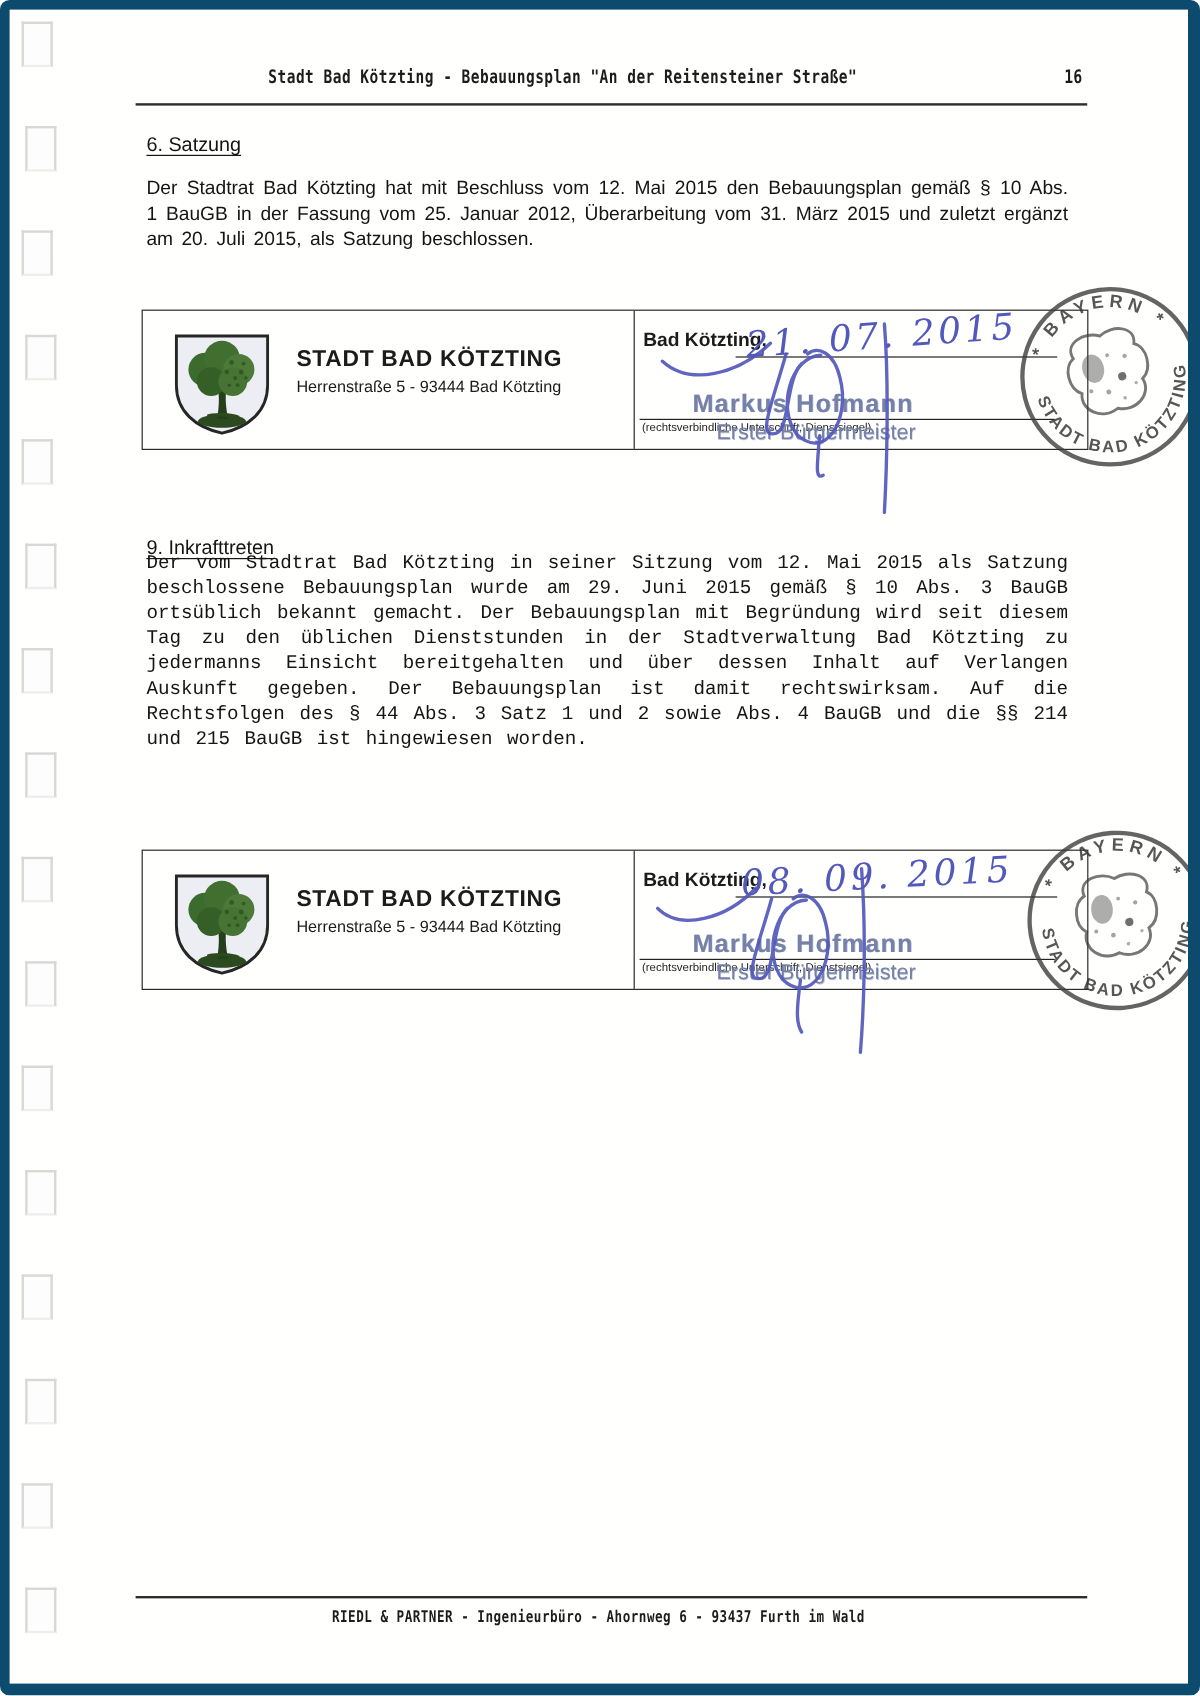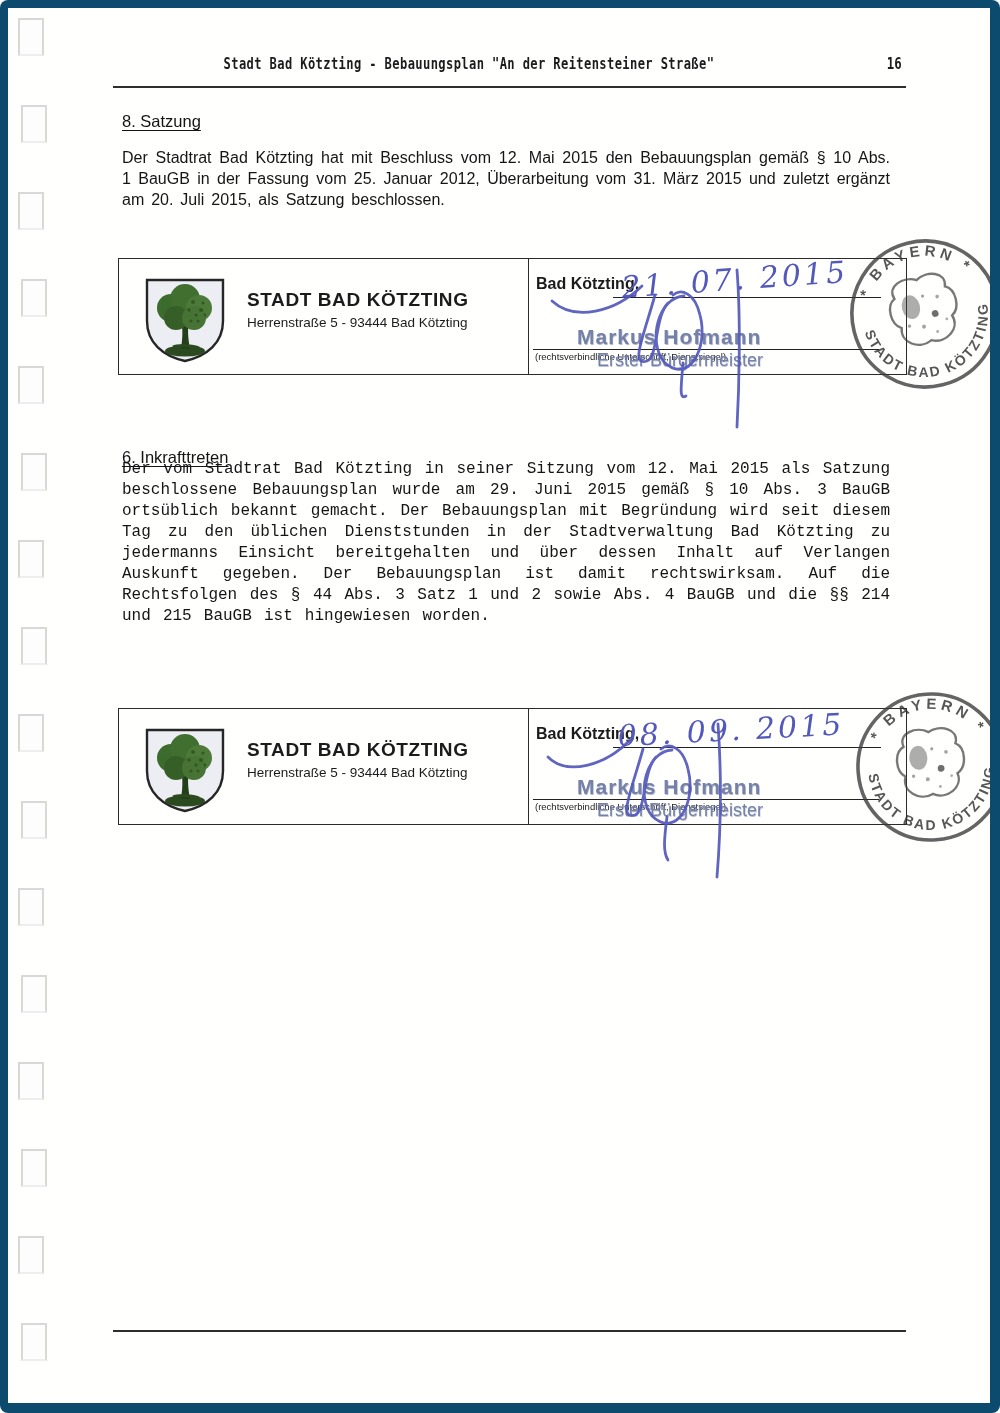--- a/index.html
+++ b/index.html
@@ -93,21 +93,21 @@
       </div>
 
     <div class="header-title">
       <span class="cond">Stadt Bad Kötzting - Bebauungsplan "An der Reitensteiner Straße"</span>
     </div>
     <div class="page-number cond">
       <span>16</span>
     </div>
     <div class="rule hdr"></div>
 
-    <div class="sec-heading h1">8. Satzung</div>
+    <div class="sec-heading h1">6. Satzung</div>
     <div class="para p1">Der Stadtrat Bad Kötzting hat mit Beschluss vom 12. Mai 2015 den Bebauungsplan gemäß § 10 Abs. 1 BauGB in der Fassung vom 25. Januar 2012, Überarbeitung vom 31. März 2015 und zuletzt ergänzt am 20. Juli 2015, als Satzung beschlossen.</div>
 
     <div class="sigbox b1">
       <div class="arms">
         <svg viewBox="0 0 84 86" width="84" height="86">
           <path d="M4,3 H80 V44 C80,66 64,79 42,84 C20,79 4,66 4,44 Z" fill="#eceef3" stroke="#262626" stroke-width="2.4"></path>
           <ellipse cx="42" cy="74" rx="20" ry="5.5" fill="#2c4a1f"></ellipse>
           <path d="M38,72 C40,58 40,50 37,40 L47,40 C44,52 45,60 47,72 Z" fill="#24401a"></path>
           <circle cx="28" cy="31" r="14" fill="#3c6b2e"></circle>
           <circle cx="42" cy="22" r="15" fill="#416f30"></circle>
@@ -133,21 +133,21 @@
       </div>
       <div class="divider"></div>
       <div class="place">Bad Kötzting,</div>
       <div class="dateline"></div>
       <div class="signame">Markus Hofmann</div>
       <div class="sigline"></div>
       <div class="sigcaption">(rechtsverbindliche Unterschrift, Dienstsiegel)</div>
       <div class="sigtitle">Erster Bürgermeister</div>
     </div>
 
-    <div class="sec-heading h2">6. Inkrafttreten</div>
+    <div class="sec-heading h2">9. Inkrafttreten</div>
     <div class="para p2">Der vom Stadtrat Bad Kötzting in seiner Sitzung vom 12. Mai 2015 als Satzung beschlossene Bebauungsplan wurde am 29. Juni 2015 gemäß § 10 Abs. 3 BauGB ortsüblich bekannt gemacht. Der Bebauungsplan mit Begründung wird seit diesem Tag zu den üblichen Dienststunden in der Stadtverwaltung Bad Kötzting zu jedermanns Einsicht bereitgehalten und über dessen Inhalt auf Verlangen Auskunft gegeben. Der Bebauungsplan ist damit rechtswirksam. Auf die Rechtsfolgen des § 44 Abs. 3 Satz 1 und 2 sowie Abs. 4 BauGB und die §§ 214 und 215 BauGB ist hingewiesen worden.</div>
 
     <div class="sigbox b2">
       <div class="arms">
         <svg viewBox="0 0 84 86" width="84" height="86">
           <path d="M4,3 H80 V44 C80,66 64,79 42,84 C20,79 4,66 4,44 Z" fill="#eceef3" stroke="#262626" stroke-width="2.4"></path>
           <ellipse cx="42" cy="74" rx="20" ry="5.5" fill="#2c4a1f"></ellipse>
           <path d="M38,72 C40,58 40,50 37,40 L47,40 C44,52 45,60 47,72 Z" fill="#24401a"></path>
           <circle cx="28" cy="31" r="14" fill="#3c6b2e"></circle>
           <circle cx="42" cy="22" r="15" fill="#416f30"></circle>
@@ -244,15 +244,18 @@
         <path d="M630,740 C605,766 567,776 548,757"></path>
         <path d="M643,749 C631,792 618,820 635,815 C646,811 643,770 656,757"></path>
         <path d="M672,750 C647,751 635,794 652,816 C676,839 697,803 688,769 C683,747 669,742 661,749"></path>
         <path d="M667,817 C664,840 663,852 668,860"></path>
         <path d="M718,724 C722,780 720,840 717,877"></path>
       </g>
       <text x="618" y="742" transform="rotate(-3 700 740)" font-family="DejaVu Serif, serif" font-style="italic" font-size="30" letter-spacing="3" fill="#5358bb">08. 09.  2015</text>
     </svg>
 
     <div class="rule ftr"></div>
+    <div class="footer-text">
+      <span class="cond">RIEDL &amp; PARTNER - Ingenieurbüro - Ahornweg 6 - 93437 Furth im Wald</span>
+    </div>
 
   </div>
 </div>
 
 </body></html>

